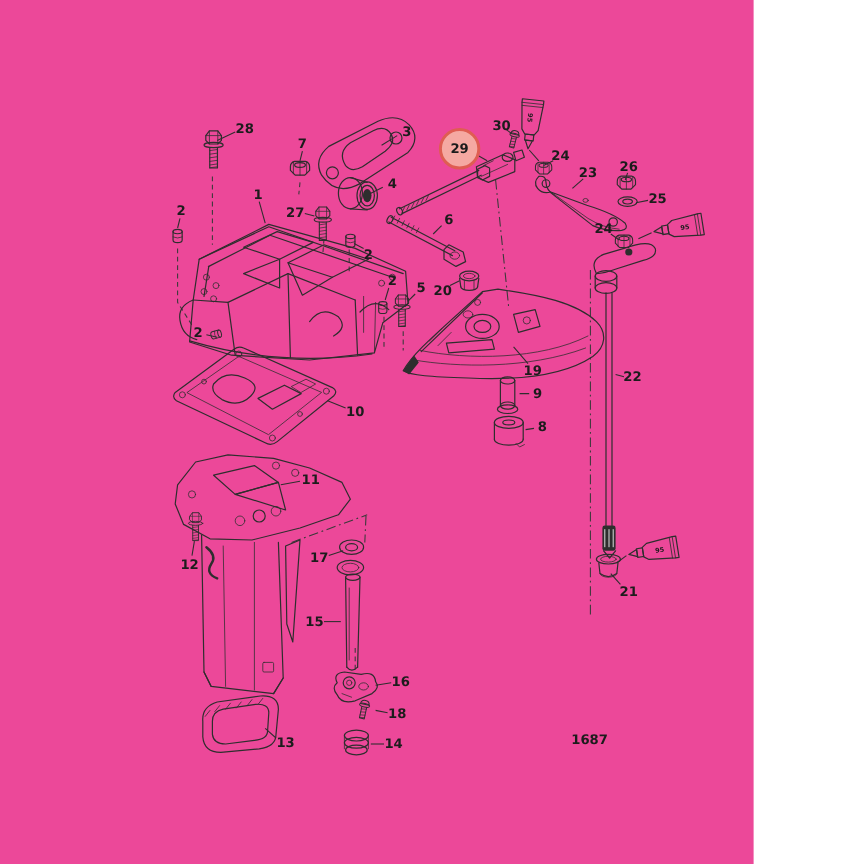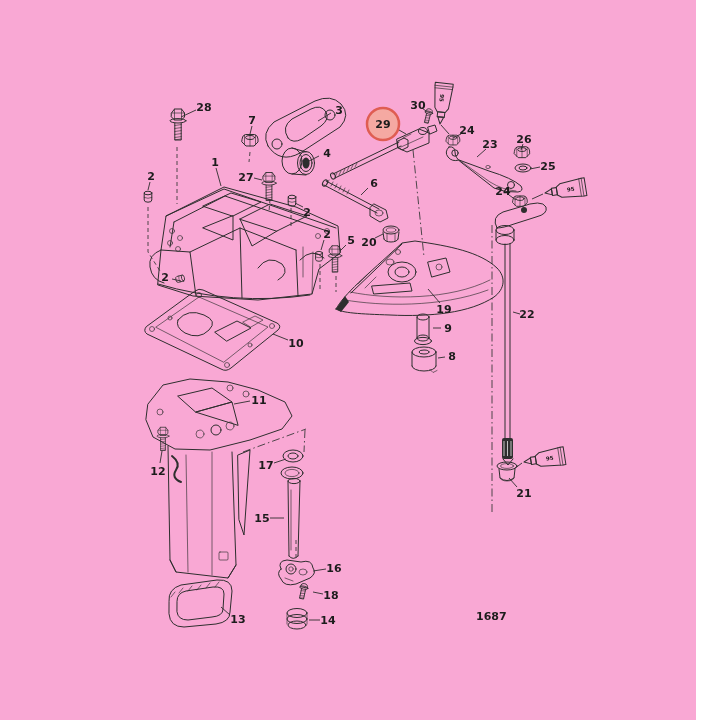--- a/index.html
+++ b/index.html
@@ -1,16 +1,16 @@
 <!DOCTYPE html>
 <html><head>
 <meta charset="utf-8">
 <style>
   html,body{margin:0;padding:0;background:#ffffff;}
-  .canvas{position:relative;width:696px;height:720px;background:#f9a8d4;overflow:hidden;
+  .canvas{position:relative;width:628px;height:720px;background:#ec4899;overflow:hidden;
           font-family:"DejaVu Sans",sans-serif;}
   svg{display:block;}
   .art{fill:none;stroke:#2e2e2e;stroke-width:1;stroke-linecap:round;stroke-linejoin:round;}
   .art-thin{fill:none;stroke:#2e2e2e;stroke-width:.65;stroke-linecap:round;}
   .art-fill{fill:#2e2e2e;stroke:none;}
   .art-bold{fill:none;stroke:#2e2e2e;stroke-width:2;stroke-linecap:round;}
   .dash{fill:none;stroke:#3a3a3a;stroke-width:.9;stroke-dasharray:4 3;}
   .dashdot{fill:none;stroke:#3a3a3a;stroke-width:.9;stroke-dasharray:8 3 1.5 3;}
   .leader{stroke:#2e2e2e;stroke-width:.9;fill:none;}
   .callout-text{font:bold 11px "DejaVu Sans",sans-serif;fill:#1c1c1c;

